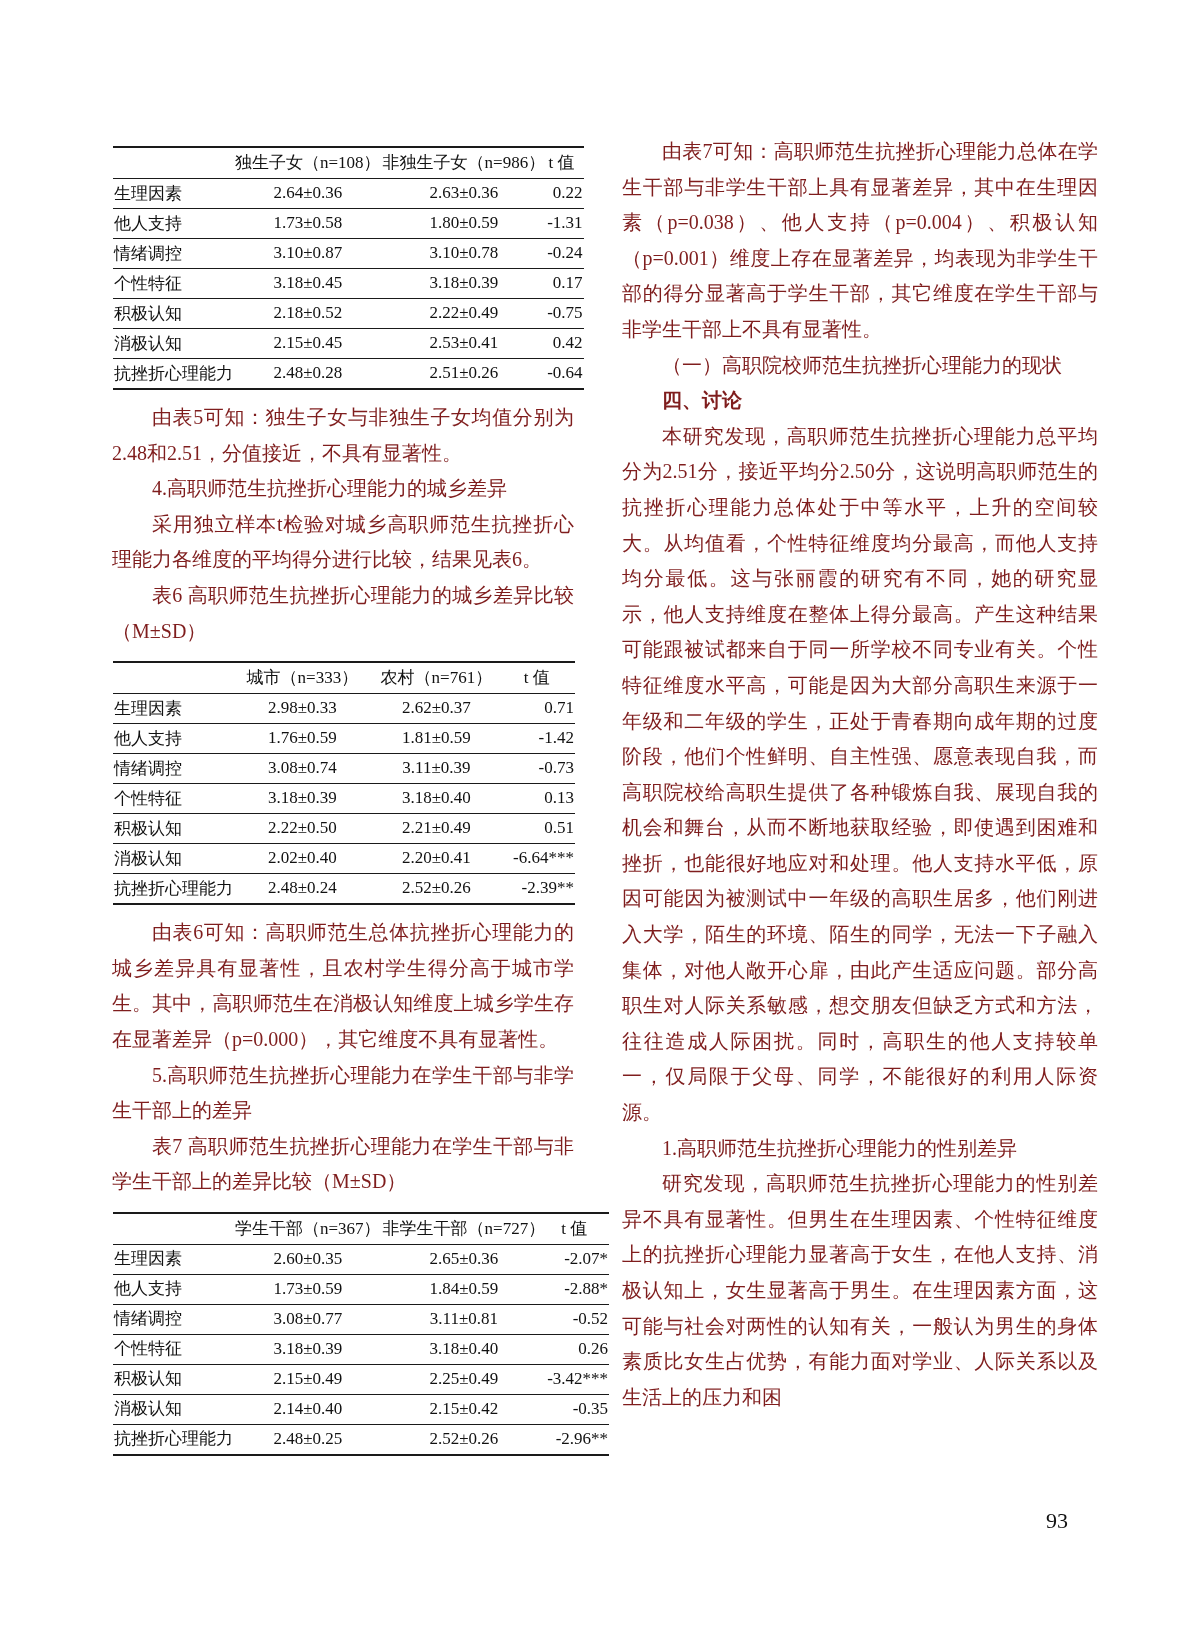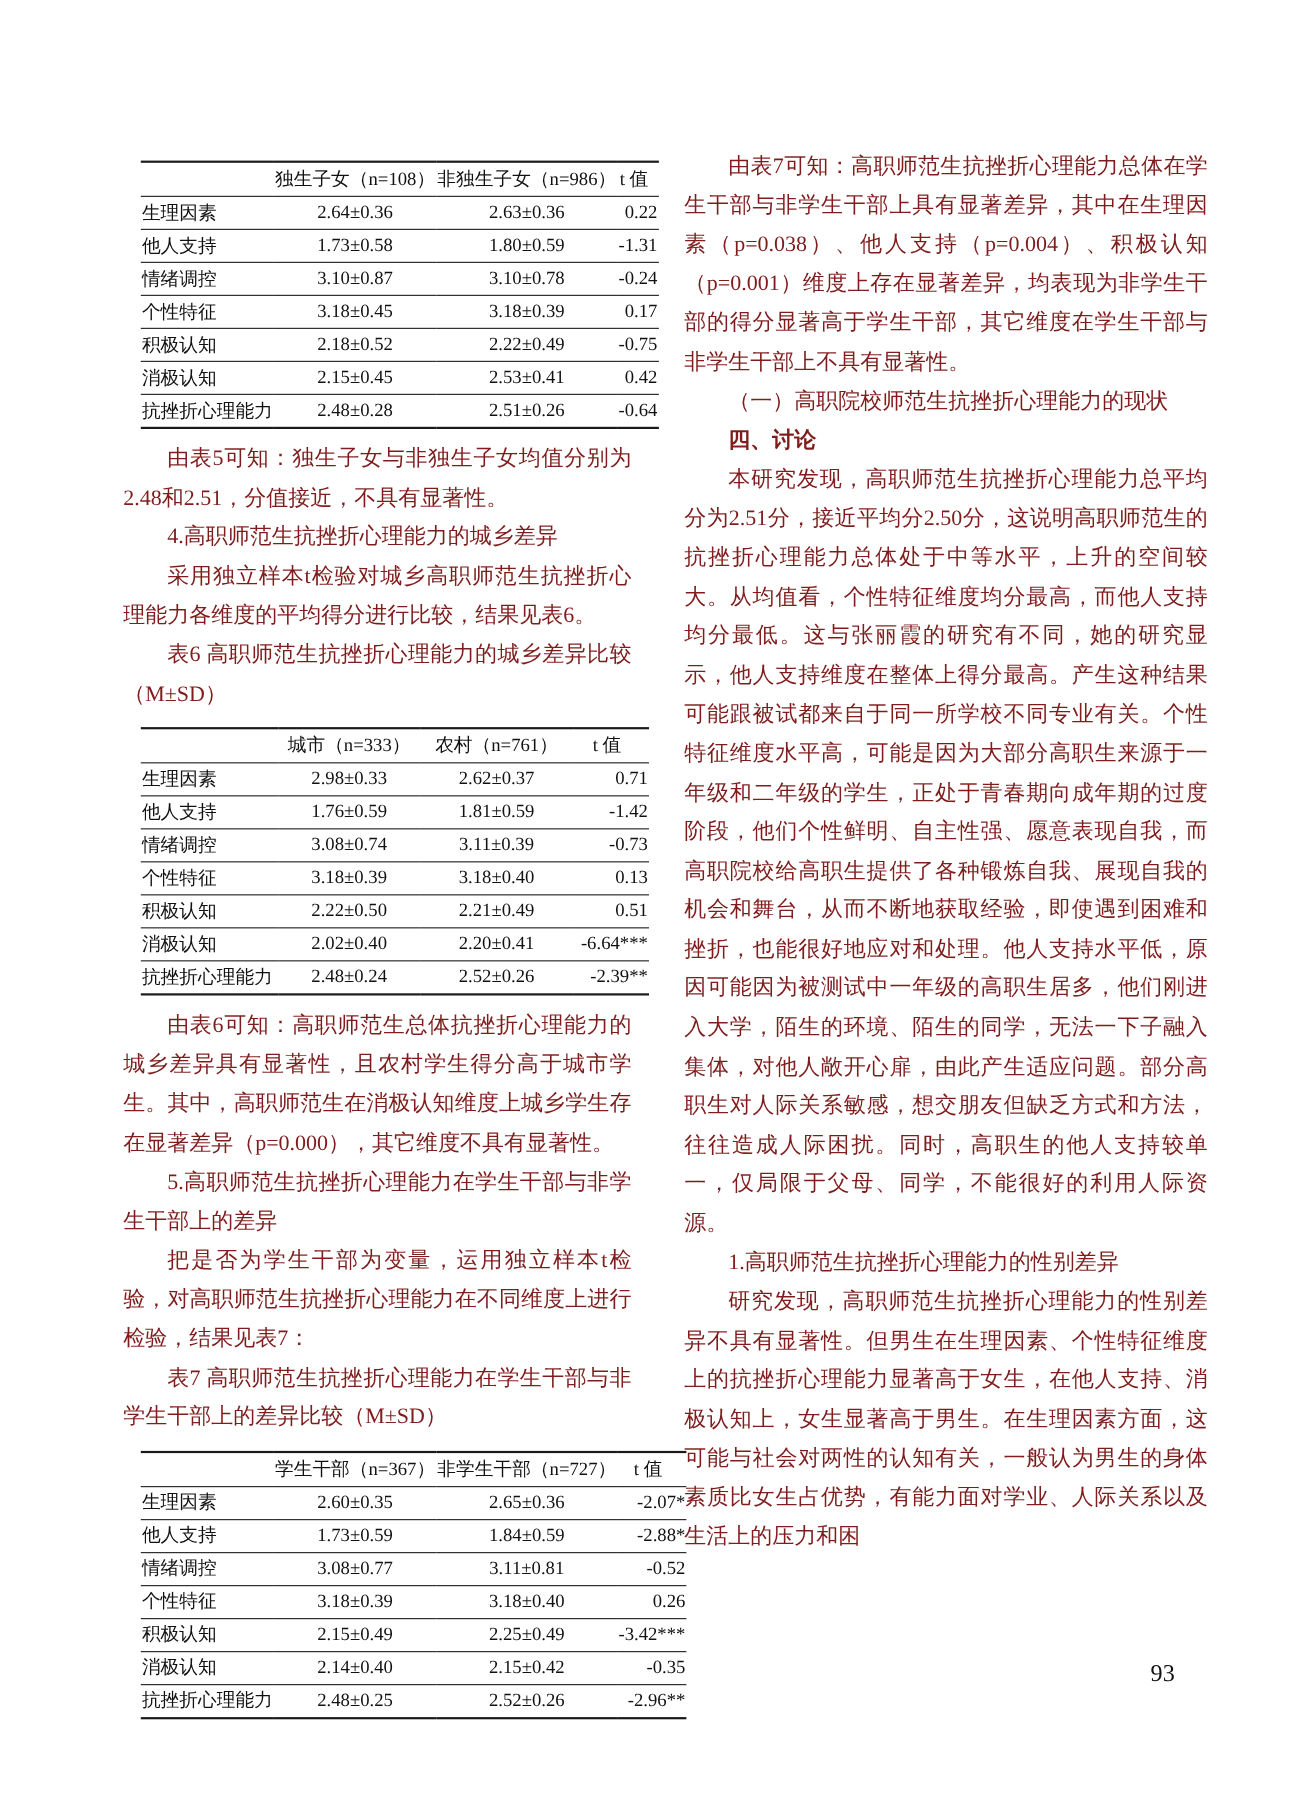--- a/index.html
+++ b/index.html
@@ -26,21 +26,21 @@
     color:#7f1d1d;
   }
   .bold{font-weight:bold;}
   table.stat-table{
     width:100%;
     border-collapse:collapse;
     font-size:17px;
     color:#111;
     border-top:2px solid #1a1a1a;
     border-bottom:2px solid #1a1a1a;
-    margin:12px 0 10px 16px;
+    margin:12px 0 10px 1px;
   }
   table.stat-table th{
     font-weight:normal;
     text-align:center;
     padding:3px 1px 4px 1px;
     border-bottom:1px solid #1a1a1a;
     white-space:nowrap;
   }
   table.stat-table td{
     padding:2.5px 1px 3.5px 1px;
@@ -178,21 +178,20 @@
               <td>抗挫折心理能力</td>
               <td>2.48±0.24</td>
               <td>2.52±0.26</td>
               <td>-2.39**</td>
             </tr>
           </tbody>
       </table>
 
       <p class="body-para">由表6可知：高职师范生总体抗挫折心理能力的城乡差异具有显著性，且农村学生得分高于城市学生。其中，高职师范生在消极认知维度上城乡学生存在显著差异（p=0.000），其它维度不具有显著性。</p>
       <p class="body-para">5.高职师范生抗挫折心理能力在学生干部与非学生干部上的差异</p>
-      <p class="body-para">把是否为学生干部为变量，运用独立样本t检验，对高职师范生抗挫折心理能力在不同维度上进行检验，结果见表7：</p>
       <p class="body-para tbl-caption">表7 高职师范生抗挫折心理能力在学生干部与非学生干部上的差异比较（M±SD）</p>
 
       <table class="stat-table mt-table">
         <thead>
           <tr>
               <th></th>
               <th>学生干部（n=367）</th>
               <th>非学生干部（n=727）</th>
               <th>t 值</th>
             </tr>

